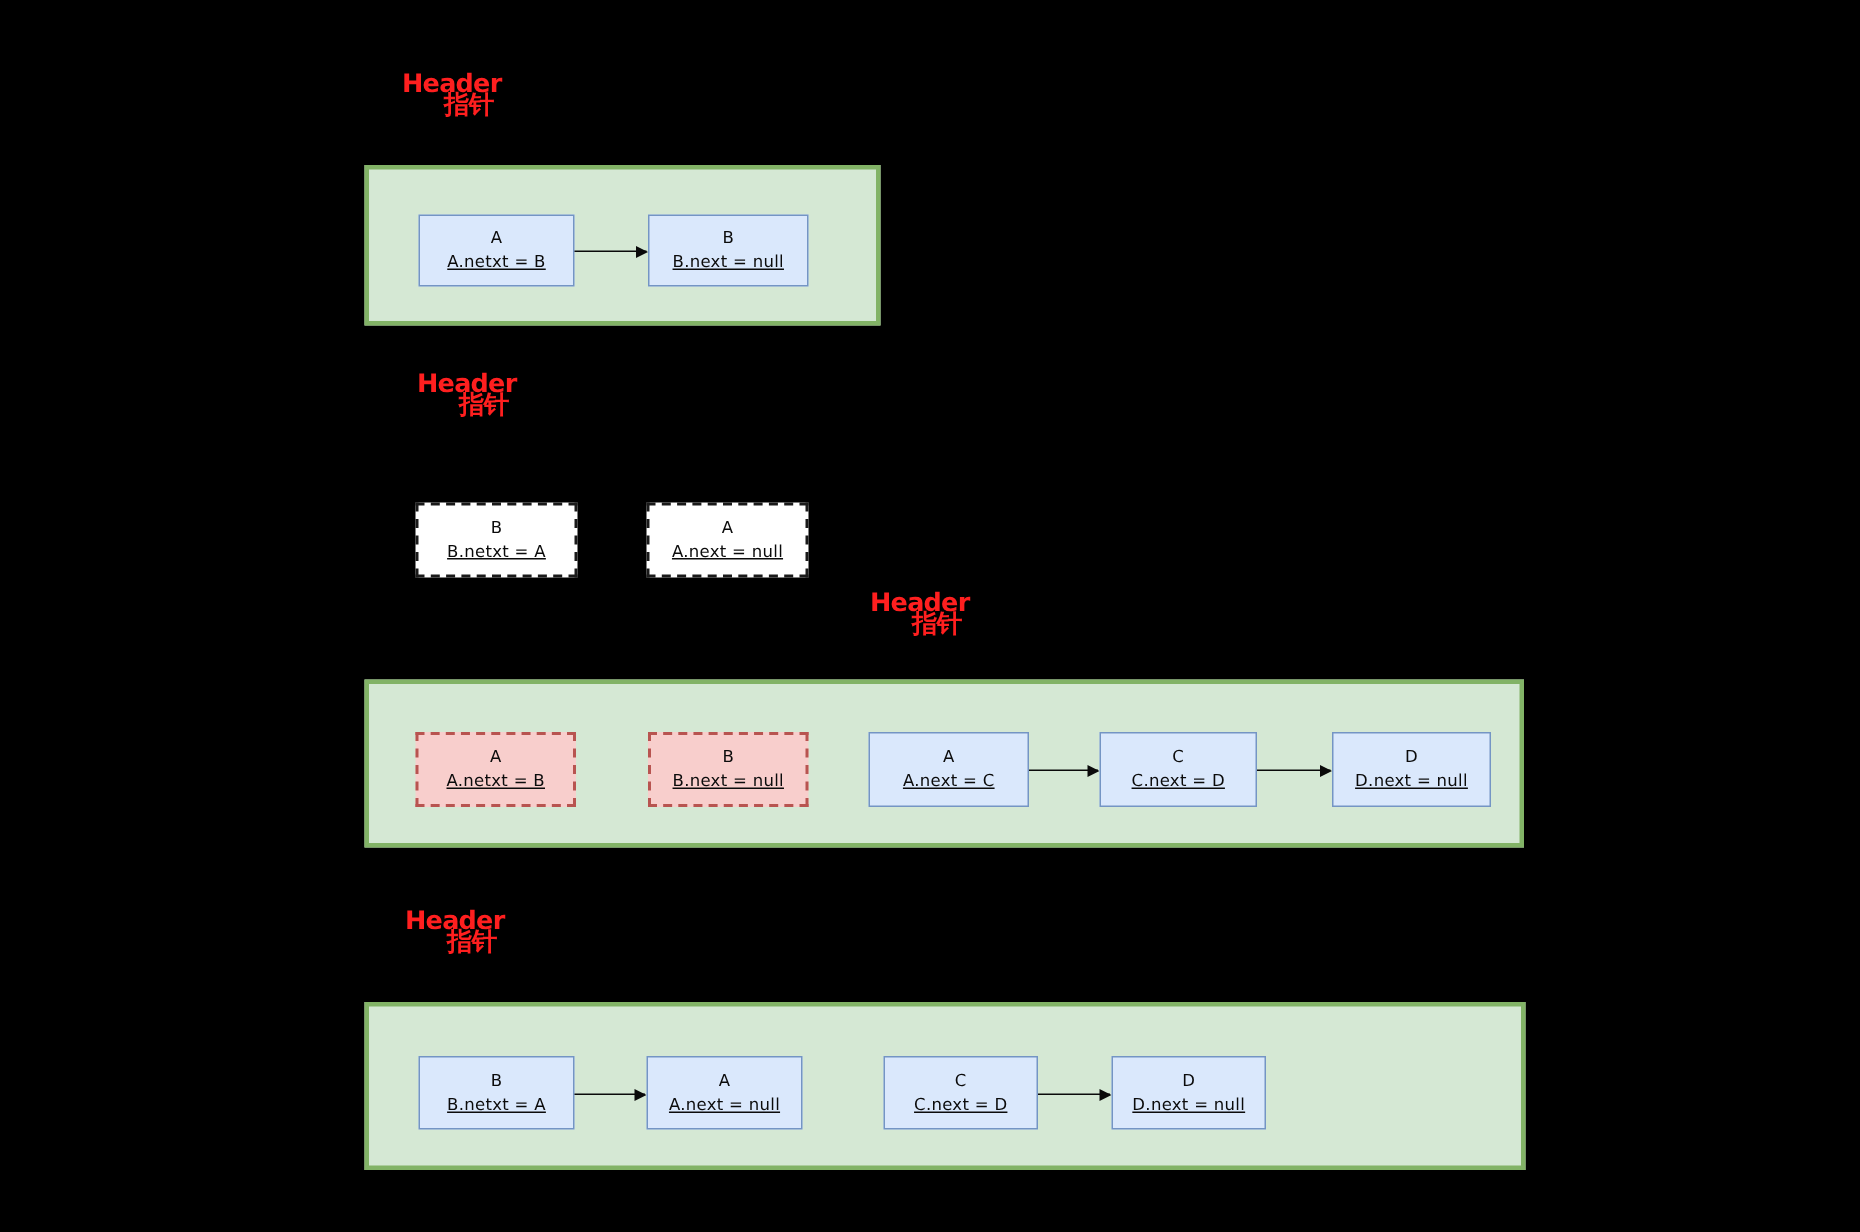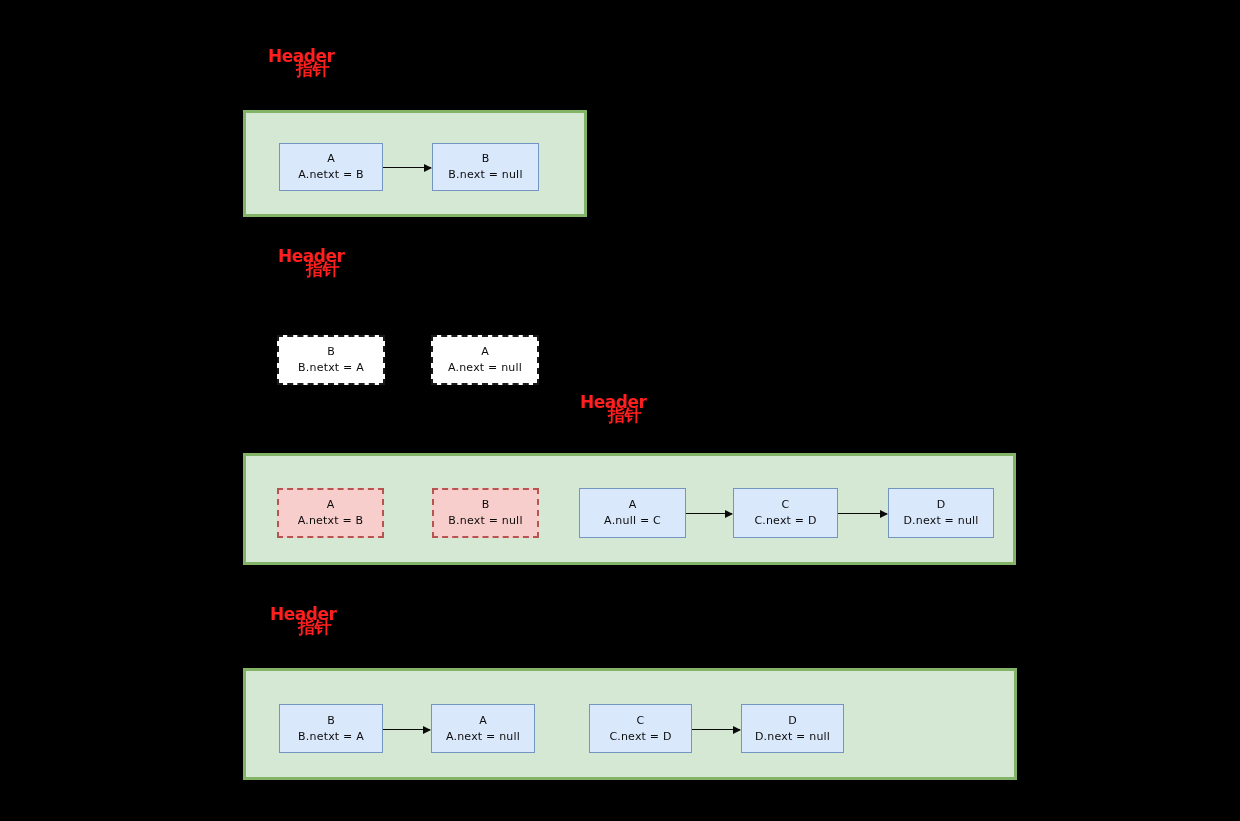--- a/index.html
+++ b/index.html
@@ -36,21 +36,21 @@
     flex-direction: column;
     align-items: center;
     justify-content: center;
     font-size: 11px;
     line-height: 1.45;
     color: #0b0b0b;
     letter-spacing: 0.2px;
     text-align: center;
   }
   .node .nm { display: block; }
-  .node .nx { display: block; }
+  .node .nx { display: block; text-decoration: underline; }
   .node.blue {
     background: #dae8fc;
     border: 1.5px solid #7495c4;
   }
   .node.pink {
     background: #f8cecc;
     border: 2px dashed #b85450;
   }
   .node.white {
     background: #ffffff;
@@ -153,21 +153,21 @@
     <div class="node pink" style="left:31px; top:32px; width:107px; height:50px;">
       <span class="nm">A</span>
       <span class="nx">A.netxt = B</span>
     </div>
     <div class="node pink" style="left:186px; top:32px; width:107px; height:50px;">
       <span class="nm">B</span>
       <span class="nx">B.next = null</span>
     </div>
     <div class="node blue" style="left:333px; top:32px; width:107px; height:50px;">
       <span class="nm">A</span>
-      <span class="nx">A.null = C</span>
+      <span class="nx">A.next = C</span>
     </div>
     <div class="arrow-h" style="left:440px; top:57px; width:46px;"></div>
     <div class="node blue" style="left:487px; top:32px; width:105px; height:50px;">
       <span class="nm">C</span>
       <span class="nx">C.next = D</span>
     </div>
     <div class="arrow-h" style="left:592px; top:57px; width:49px;"></div>
     <div class="node blue" style="left:642px; top:32px; width:106px; height:50px;">
       <span class="nm">D</span>
       <span class="nx">D.next = null</span>

